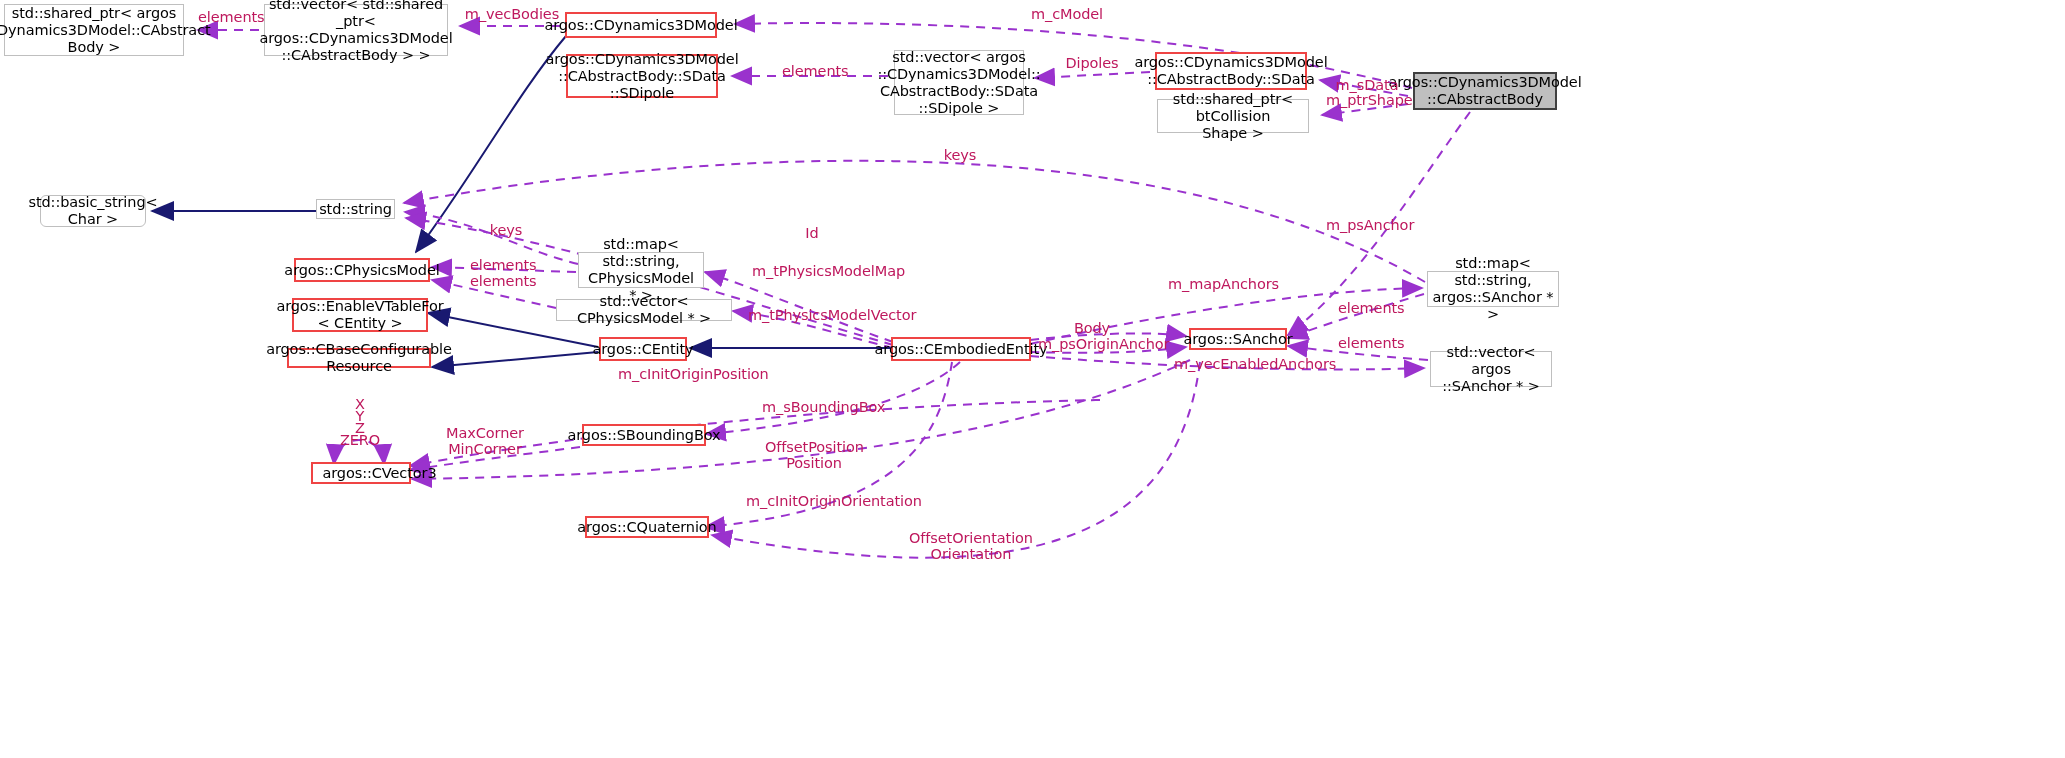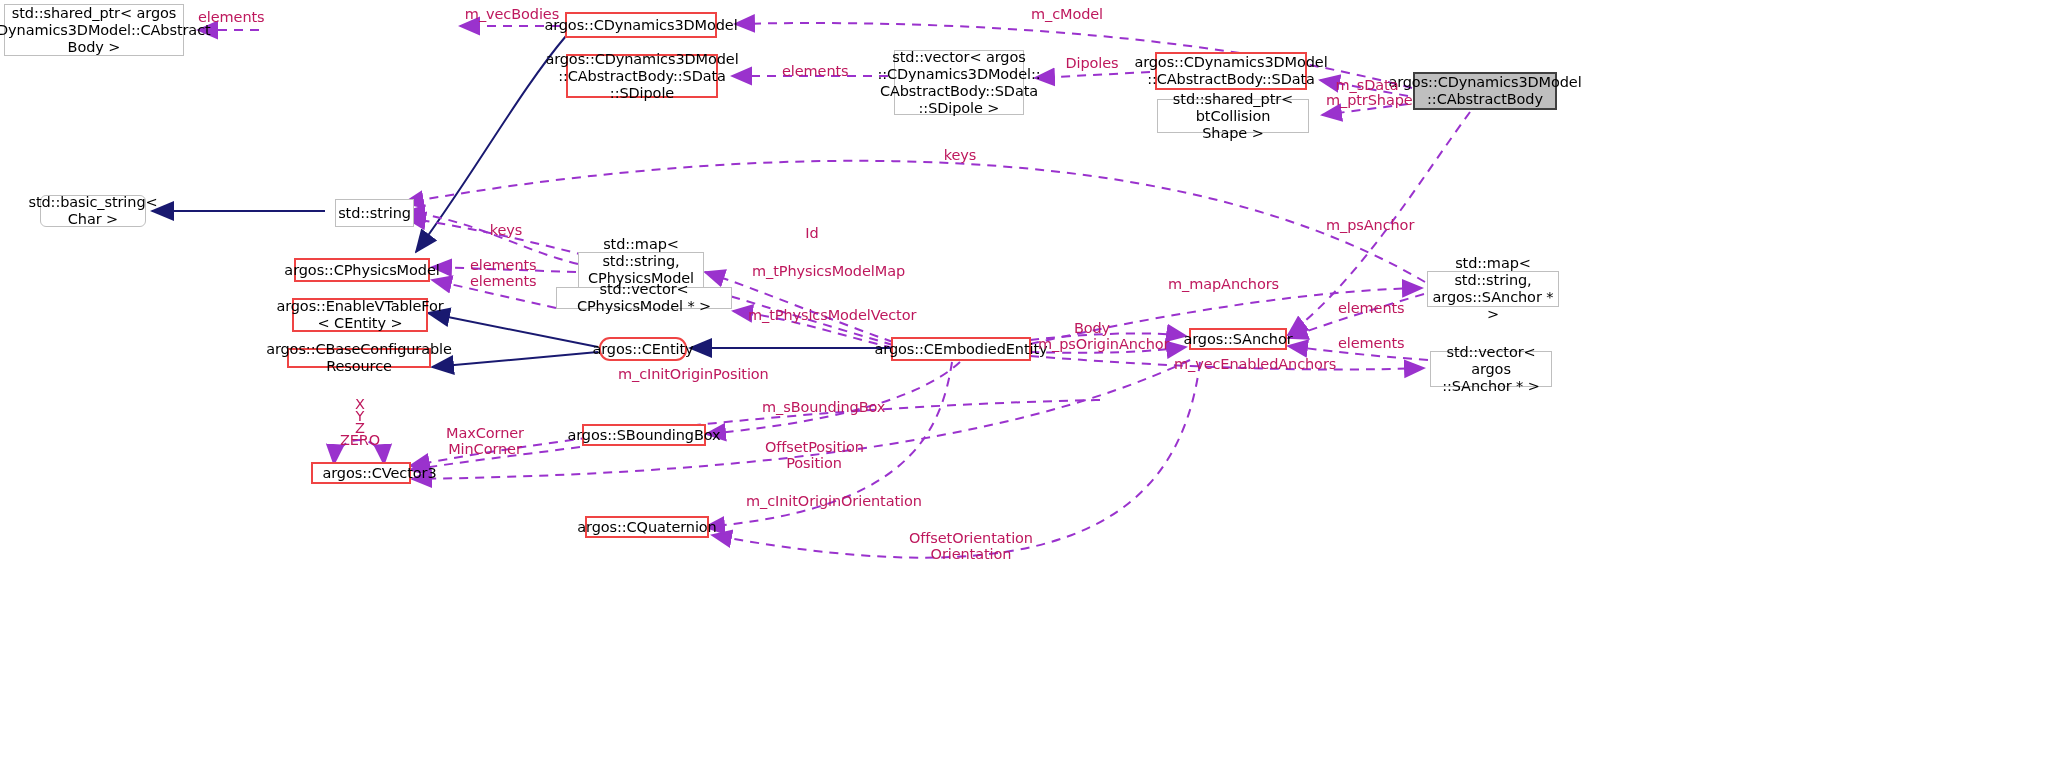--- a/index.html
+++ b/index.html
@@ -151,20 +151,23 @@
 
     <path class="dash" d="M 1200 362 C 1180 520 1060 600 712 535" marker-end="url(#ar-p)"></path>
 
     <path class="dash" d="M 952 362 C 940 440 900 510 705 527" marker-end="url(#ar-p)"></path>
   </svg>
 
   <div class="node" style="left:4px; top:4px; width:180px; height:52px;">std::shared_ptr&lt; argos
 ::CDynamics3DModel::CAbstract
 Body &gt;</div>
 
+  <div class="node" style="left:264px; top:4px; width:184px; height:52px;">std::vector&lt; std::shared
+_ptr&lt; argos::CDynamics3DModel
+::CAbstractBody &gt; &gt;</div>
 
   <div class="node strong" style="left:565px; top:12px; width:152px; height:26px;">argos::CDynamics3DModel</div>
 
   <div class="node strong" style="left:566px; top:54px; width:152px; height:44px;">argos::CDynamics3DModel
 ::CAbstractBody::SData
 ::SDipole</div>
 
   <div class="node" style="left:894px; top:50px; width:130px; height:65px;">std::vector&lt; argos
 ::CDynamics3DModel::
 CAbstractBody::SData
@@ -175,36 +178,36 @@
 
   <div class="node" style="left:1157px; top:99px; width:152px; height:34px;">std::shared_ptr&lt; btCollision
 Shape &gt;</div>
 
   <div class="node highlight" style="left:1413px; top:72px; width:144px; height:38px;">argos::CDynamics3DModel
 ::CAbstractBody</div>
 
   <div class="node" style="left:40px; top:195px; width:106px; height:32px;border-radius:6px;">std::basic_string&lt;
 Char &gt;</div>
 
-  <div class="node" style="left:335px; top:199px; width:79px; height:28px;">std::string</div>
+  <div class="node" style="left:316px; top:199px; width:79px; height:20px;">std::string</div>
 
   <div class="node strong" style="left:294px; top:258px; width:136px; height:24px;">argos::CPhysicsModel</div>
 
   <div class="node" style="left:578px; top:252px; width:126px; height:36px;">std::map&lt; std::string,
 CPhysicsModel * &gt;</div>
 
   <div class="node strong" style="left:292px; top:298px; width:136px; height:34px;">argos::EnableVTableFor
 &lt; CEntity &gt;</div>
 
-  <div class="node" style="left:556px; top:287px; width:176px; height:22px;">std::vector&lt; CPhysicsModel * &gt;</div>
+  <div class="node" style="left:556px; top:299px; width:176px; height:22px;">std::vector&lt; CPhysicsModel * &gt;</div>
 
   <div class="node strong" style="left:287px; top:348px; width:144px; height:20px;">argos::CBaseConfigurable
 Resource</div>
 
-  <div class="node strong" style="left:599px; top:337px; width:88px; height:24px;border-radius:11px;">argos::CEntity</div>
+  <div class="node strong" style="left:599px; top:337px; width:88px; height:24px;">argos::CEntity</div>
 
   <div class="node strong" style="left:891px; top:337px; width:140px; height:24px;">argos::CEmbodiedEntity</div>
 
   <div class="node strong" style="left:1189px; top:328px; width:98px; height:22px;">argos::SAnchor</div>
 
   <div class="node" style="left:1427px; top:271px; width:132px; height:36px;">std::map&lt; std::string,
 argos::SAnchor * &gt;</div>
 
   <div class="node" style="left:1430px; top:351px; width:122px; height:36px;">std::vector&lt; argos
 ::SAnchor * &gt;</div>

